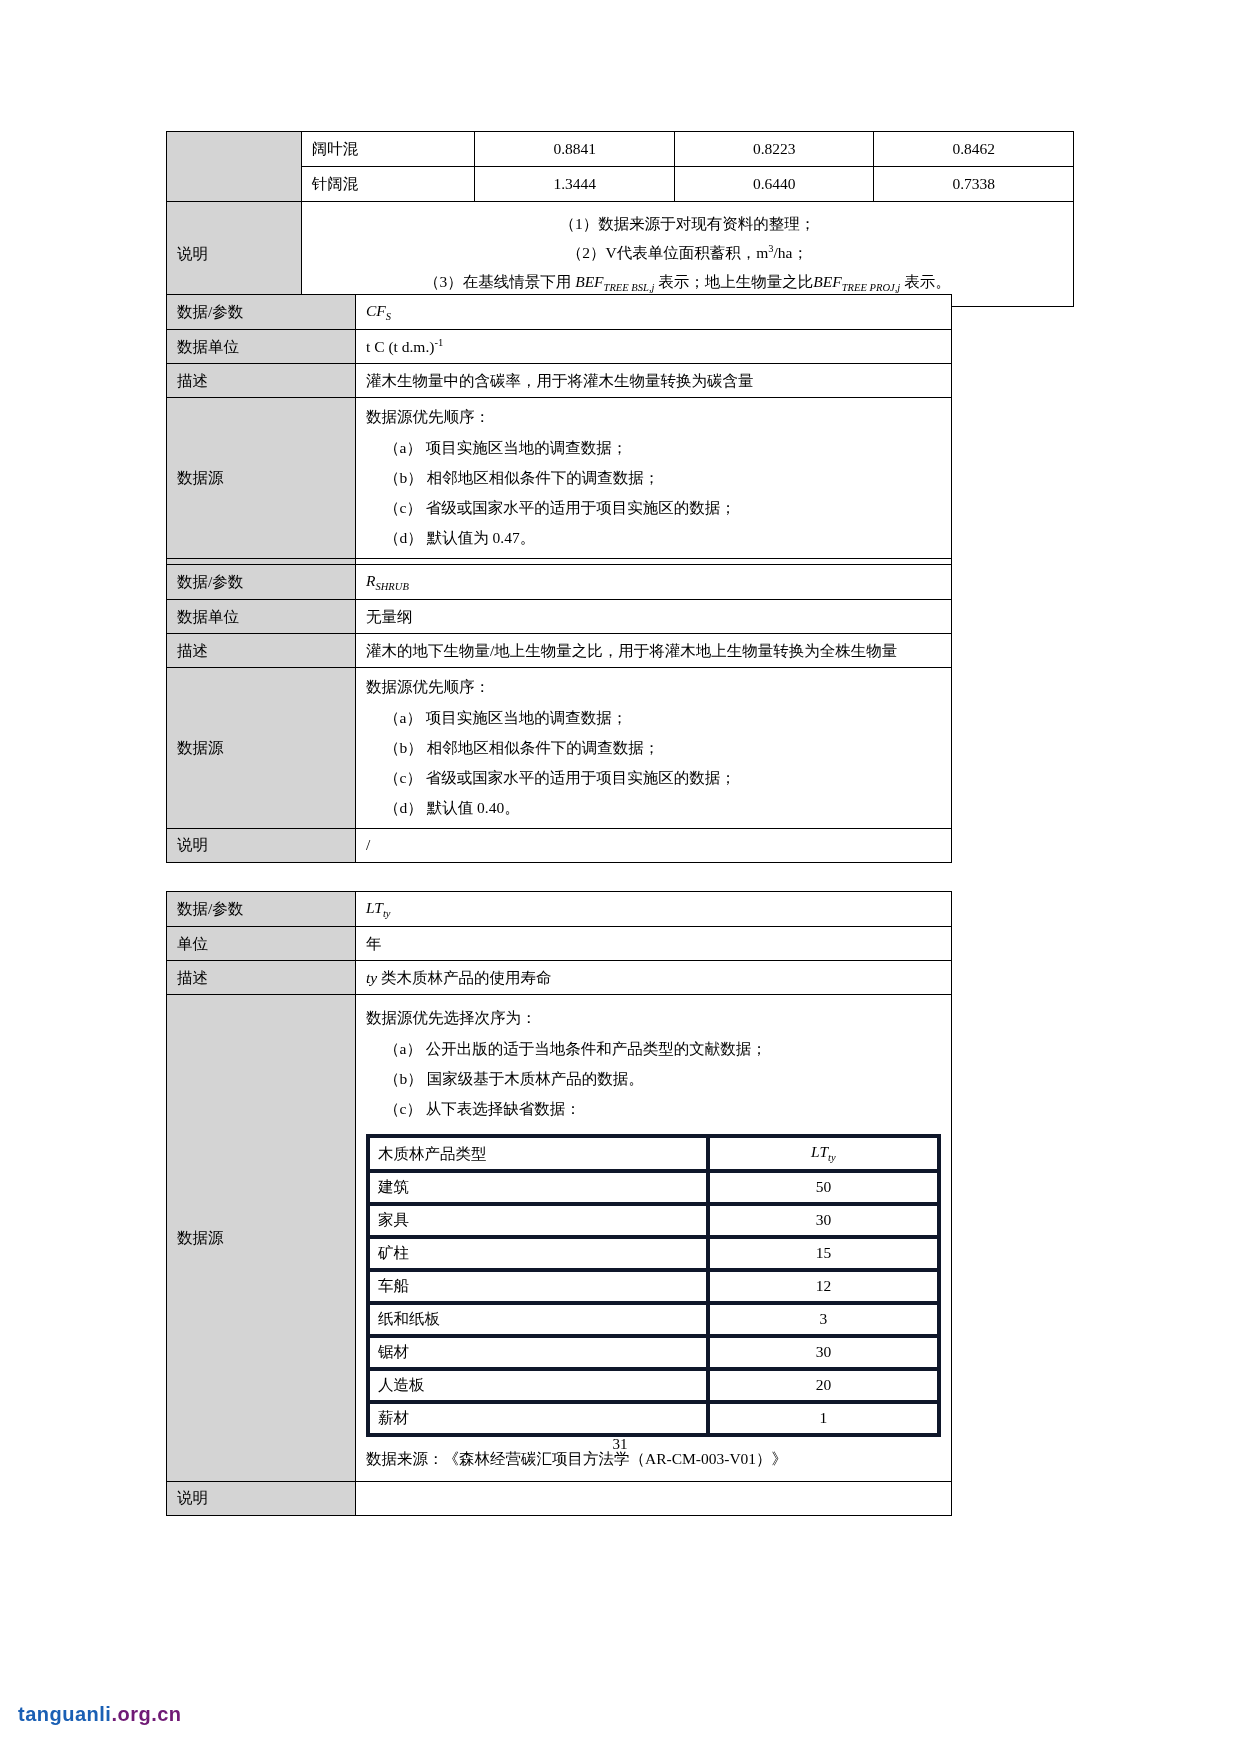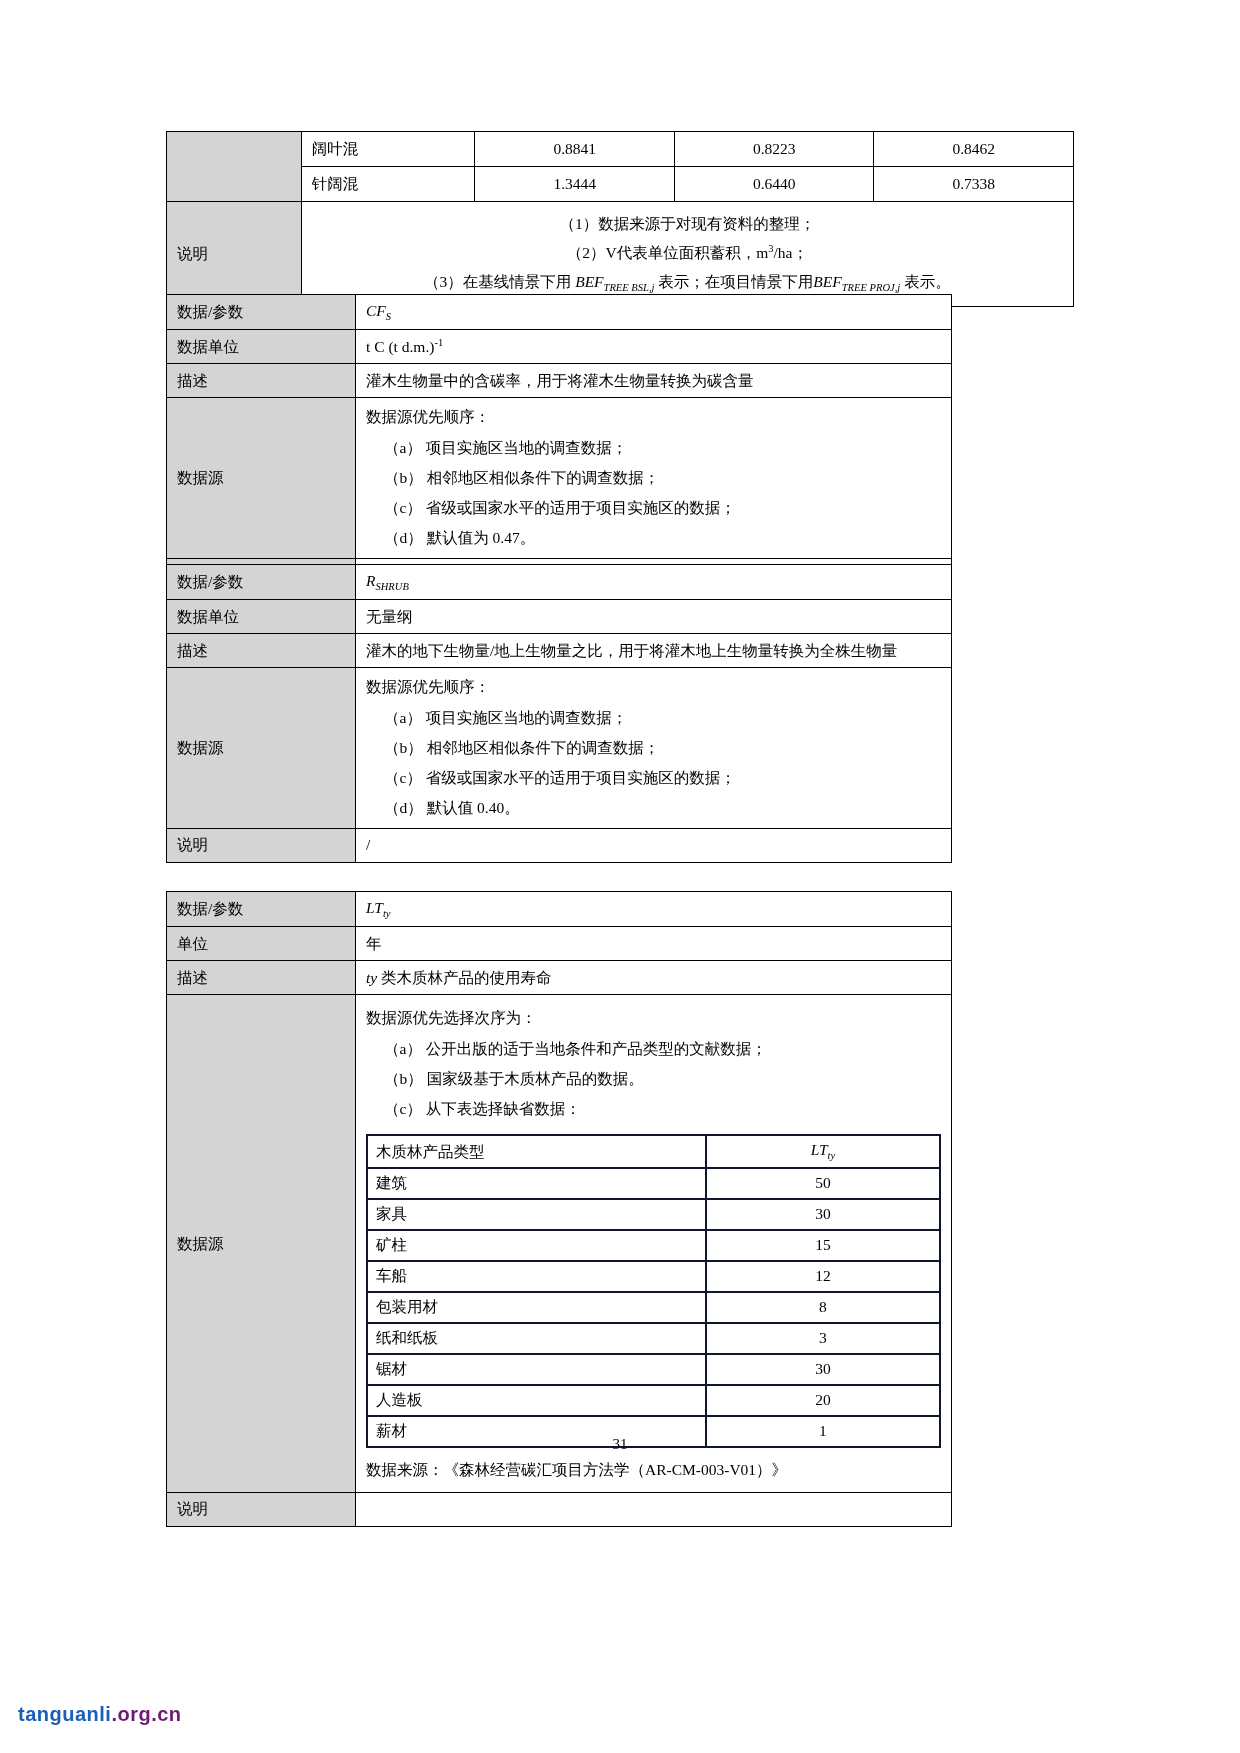--- a/index.html
+++ b/index.html
@@ -106,21 +106,21 @@
 
   
   .wtable {
     border-collapse: collapse;
     table-layout: fixed;
     width: 100%;
     margin: 10px 0 10px 0;
     font-size: 15.5px;
   }
   .wtable td {
-    border: 2px solid #0f172a;
+    border: 4px solid #0f172a;
     padding: 2px 8px;
     height: 20px;
   }
   .wtable .wname { width: 56%; text-align: left; }
   .wtable .wval { text-align: center; }
 
   .srcnote { margin-top: 8px; }
 
   
   .pageno {
@@ -161,21 +161,21 @@
       <td class="t1-name">针阔混</td>
       <td class="t1-num">1.3444</td>
       <td class="t1-num">0.6440</td>
       <td class="t1-num">0.7338</td>
     </tr>
     <tr>
       <td class="lbl notes-lbl">说明</td>
       <td class="val notes-cell" colspan="4">
         <div class="list-line">（1）数据来源于对现有资料的整理；</div>
         <div class="list-line"><span>（2）V代表单位面积蓄积，m</span><span class="sup">3</span><span>/ha；</span></div>
-        <div class="list-line"><span>（3）在基线情景下用 </span><span class="ital">BEF</span><span class="small-sub">TREE BSL,j</span><span> 表示；在项目情景下用</span><span class="ital">BEF</span><span class="small-sub">TREE PROJ,j</span><span> 表示。</span></div>
+        <div class="list-line"><span>（3）在基线情景下用 </span><span class="ital">BEF</span><span class="small-sub">TREE BSL,j</span><span> 表示；地上生物量之比</span><span class="ital">BEF</span><span class="small-sub">TREE PROJ,j</span><span> 表示。</span></div>
       </td>
     </tr>
   </tbody>
     </table>
 
   <table class="ptable" id="table2">
     <tbody>
         <tr>
       <td class="lbl">数据/参数</td>
       <td class="val"><span class="ital">CF</span><span class="small-sub">S</span></td>
@@ -280,24 +280,20 @@
           </tr>
           <tr>
             <td class="wname">矿柱</td>
             <td class="wval">15</td>
           </tr>
           <tr>
             <td class="wname">车船</td>
             <td class="wval">12</td>
           </tr>
           <tr>
-            <td class="wname">包装用材</td>
-            <td class="wval">8</td>
-          </tr>
-          <tr>
             <td class="wname">纸和纸板</td>
             <td class="wval">3</td>
           </tr>
           <tr>
             <td class="wname">锯材</td>
             <td class="wval">30</td>
           </tr>
           <tr>
             <td class="wname">人造板</td>
             <td class="wval">20</td>

